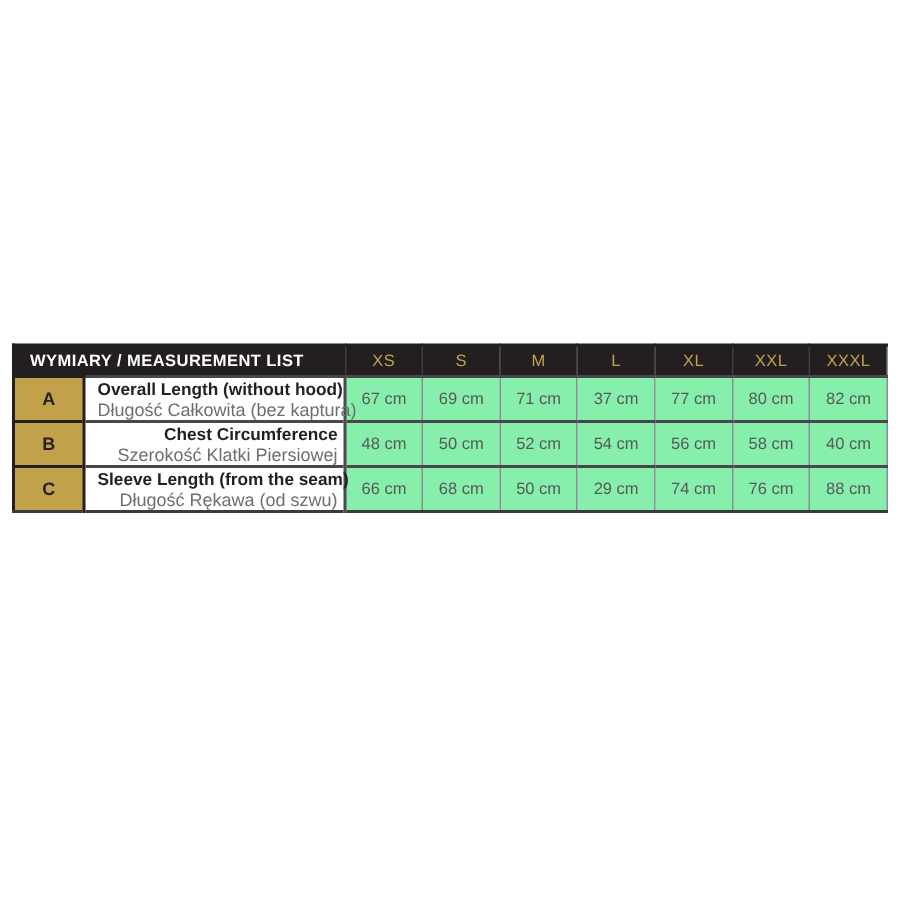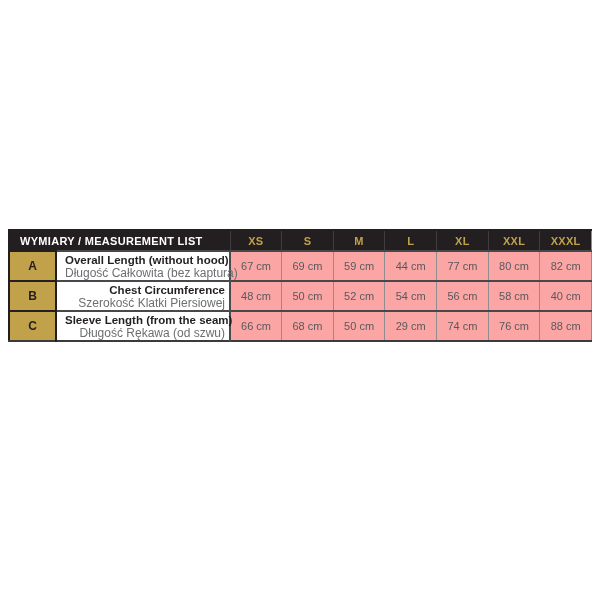--- a/index.html
+++ b/index.html
@@ -45,21 +45,21 @@
     text-align: left;
     padding-left: 10px;
     font-size: 11px;
     font-weight: bold;
     letter-spacing: 0.3px;
     white-space: nowrap;
   }
   th.size-cell {
     color: var(--gold, #c2a14b);
     font-size: 11px;
-    font-weight: bold;
+    font-weight: normal;
     text-align: center;
     border-left: 1px solid #413d3e;
     letter-spacing: 0.3px;
   }
   tbody tr { height: 30px; }
   tbody td {
     border-top: 2px solid #48484a;
     vertical-align: middle;
     padding: 0;
     text-align: right;
@@ -85,21 +85,21 @@
     line-height: 14px;
     white-space: nowrap;
   }
   .desc-pl {
     color: var(--subtitle-text, #6d6e71);
     font-size: 12px;
     line-height: 13px;
     white-space: nowrap;
   }
   td.value-cell {
-    background: #fca5a5;
+    background: #86efac;
     color: var(--value-text, #58595b);
     font-size: 11px;
     text-align: center;
     border-left: 1px solid #8e8e92;
     white-space: nowrap;
   }
   td.value-cell.first {
     border-left: 2px solid #4b4b4d;
   }
 </style>
@@ -127,22 +127,22 @@
       </thead>
       <tbody id="table-body">
           <tr>
             <td class="letter-cell">A</td>
             <td class="desc-cell">
               <div class="desc-en">Overall Length (without hood)</div>
               <div class="desc-pl">Długość Całkowita (bez kaptura)</div>
             </td>
             <td class="value-cell first">67 cm</td>
             <td class="value-cell">69 cm</td>
-            <td class="value-cell">59 cm</td>
-            <td class="value-cell">44 cm</td>
+            <td class="value-cell">71 cm</td>
+            <td class="value-cell">37 cm</td>
             <td class="value-cell">77 cm</td>
             <td class="value-cell">80 cm</td>
             <td class="value-cell">82 cm</td>
           </tr>
           <tr>
             <td class="letter-cell">B</td>
             <td class="desc-cell">
               <div class="desc-en">Chest Circumference</div>
               <div class="desc-pl">Szerokość Klatki Piersiowej</div>
             </td>

